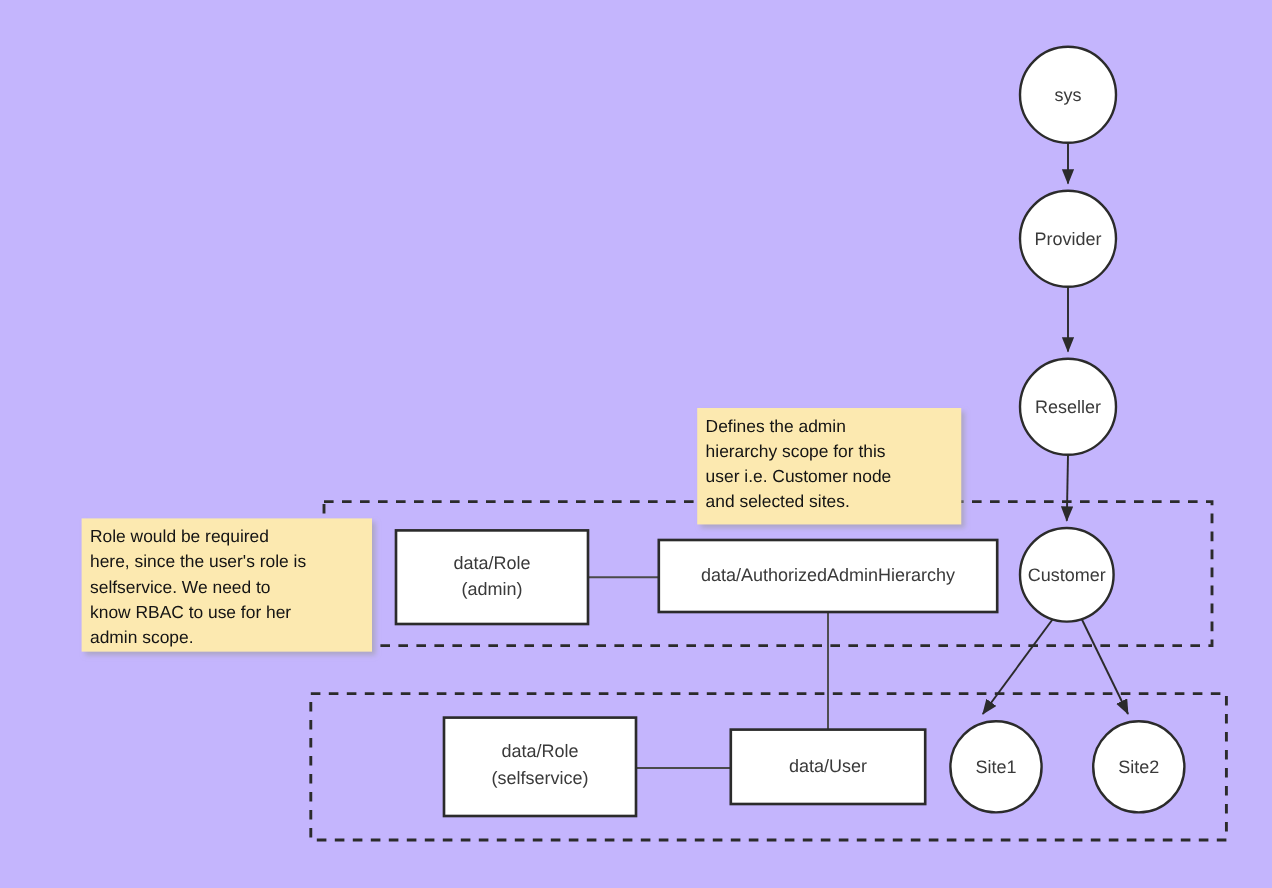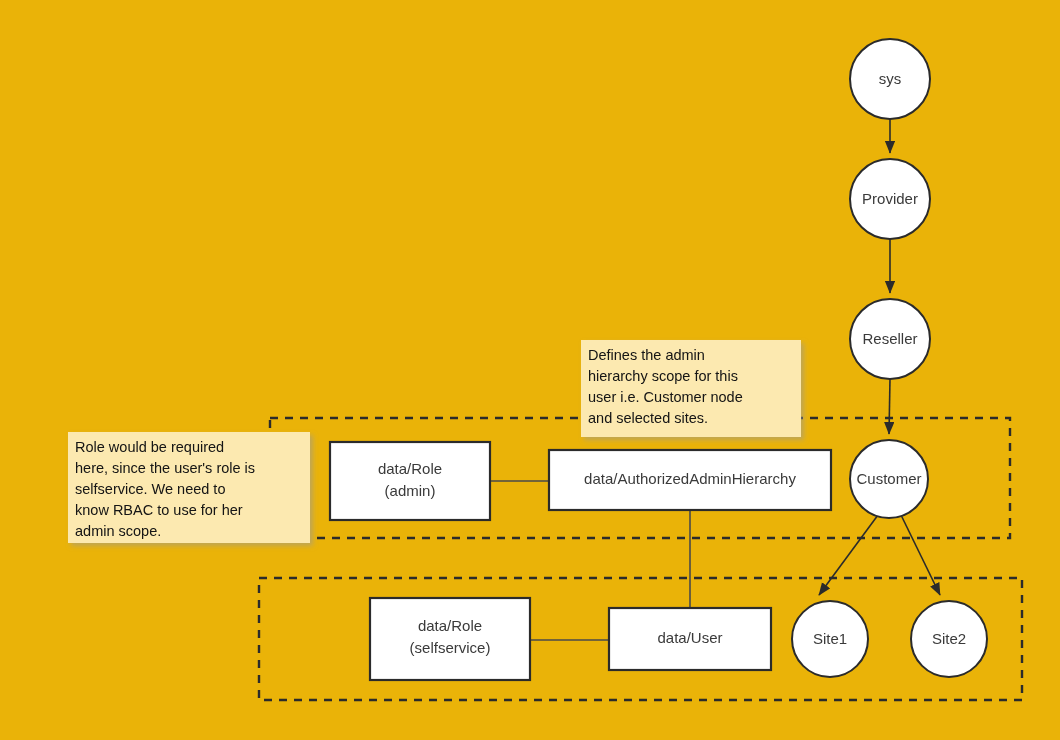--- a/index.html
+++ b/index.html
@@ -4,21 +4,21 @@
 <style>
   html, body {
     margin: 0;
     padding: 0;
     background: #ffffff;
   }
   #canvas {
     position: relative;
     width: 1060px;
     height: 740px;
-    background: #eab308;
+    background: #c4b5fd;
     overflow: hidden;
     font-family: "Liberation Sans", sans-serif;
   }
   #diagram-svg {
     position: absolute;
     top: 0;
     left: 0;
     width: 1060px;
     height: 740px;
   }

